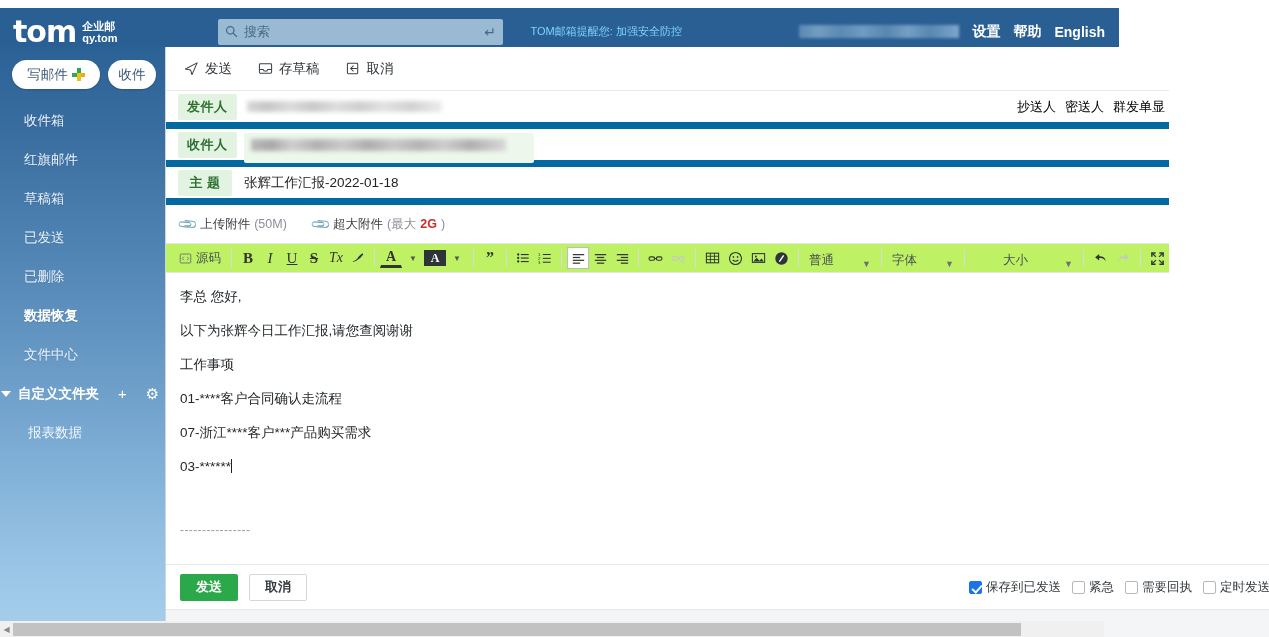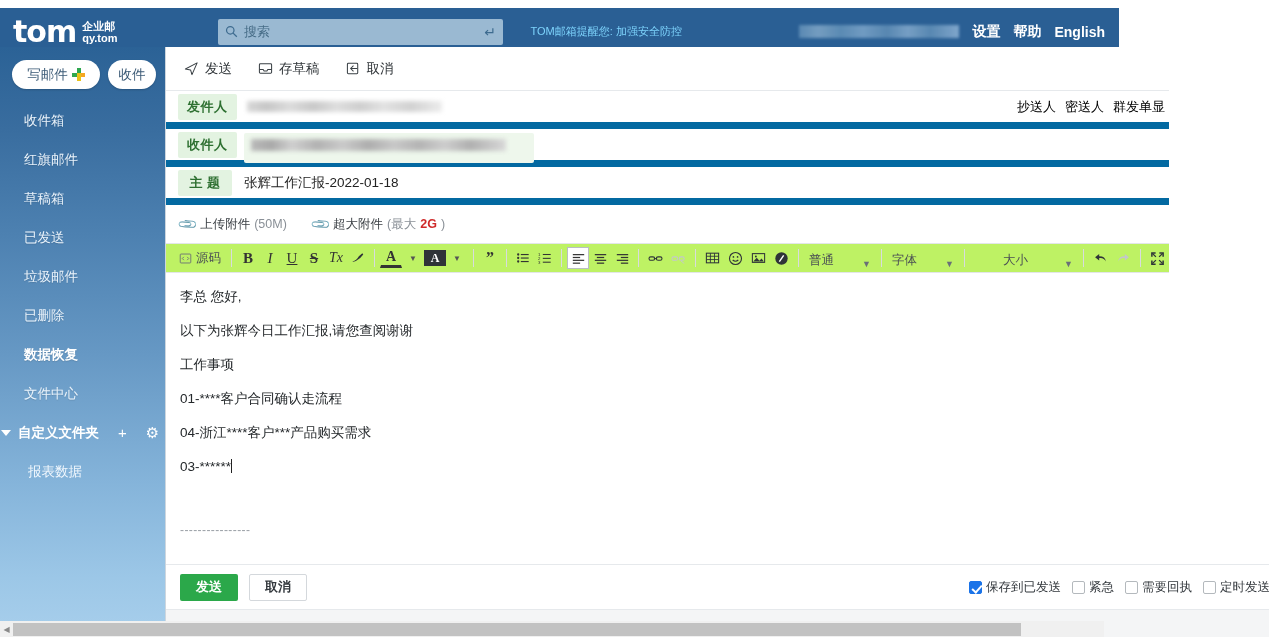--- a/index.html
+++ b/index.html
@@ -312,23 +312,20 @@
       <div class="nav-item">
           <span>红旗邮件</span>
         </div>
       <div class="nav-item">
           <span>草稿箱</span>
         </div>
       <div class="nav-item">
           <span>已发送</span>
         </div>
       <div class="nav-item">
-          <span>垃圾邮件</span>
-        </div>
-      <div class="nav-item">
           <span>已删除</span>
         </div>
       <div class="nav-item bold">
           <span>数据恢复</span>
         </div>
       <div class="nav-item">
           <span>文件中心</span>
         </div>
 
       <div class="nav-folder">
@@ -581,21 +578,21 @@
             <path d="M2.5 2.5 L6.3 6.3 M13.5 2.5 L9.7 6.3 M13.5 13.5 L9.7 9.7 M2.5 13.5 L6.3 9.7" stroke="#2f3438" stroke-width="1.4"></path>
           </svg>
       </div>
     </div>
 
     <div class="body-area">
       <p>李总 您好,</p>
       <p>以下为张辉今日工作汇报,请您查阅谢谢</p>
       <p>工作事项</p>
       <p>01-****客户合同确认走流程</p>
-      <p>04-浙江****客户***产品购买需求</p>
+      <p>07-浙江****客户***产品购买需求</p>
       <p><span>03-******</span><span class="caret-bar"></span></p>
       <p class="sig-dashes" style="position:absolute;left:14px;top:248px;margin:0">----------------</p>
     </div>
 
     <div class="footer">
       <button class="btn-send">发送</button>
       <button class="btn-cancel">取消</button>
       <div class="foot-opts">
         <label class="opt">
           <span class="cbx on"></span>

